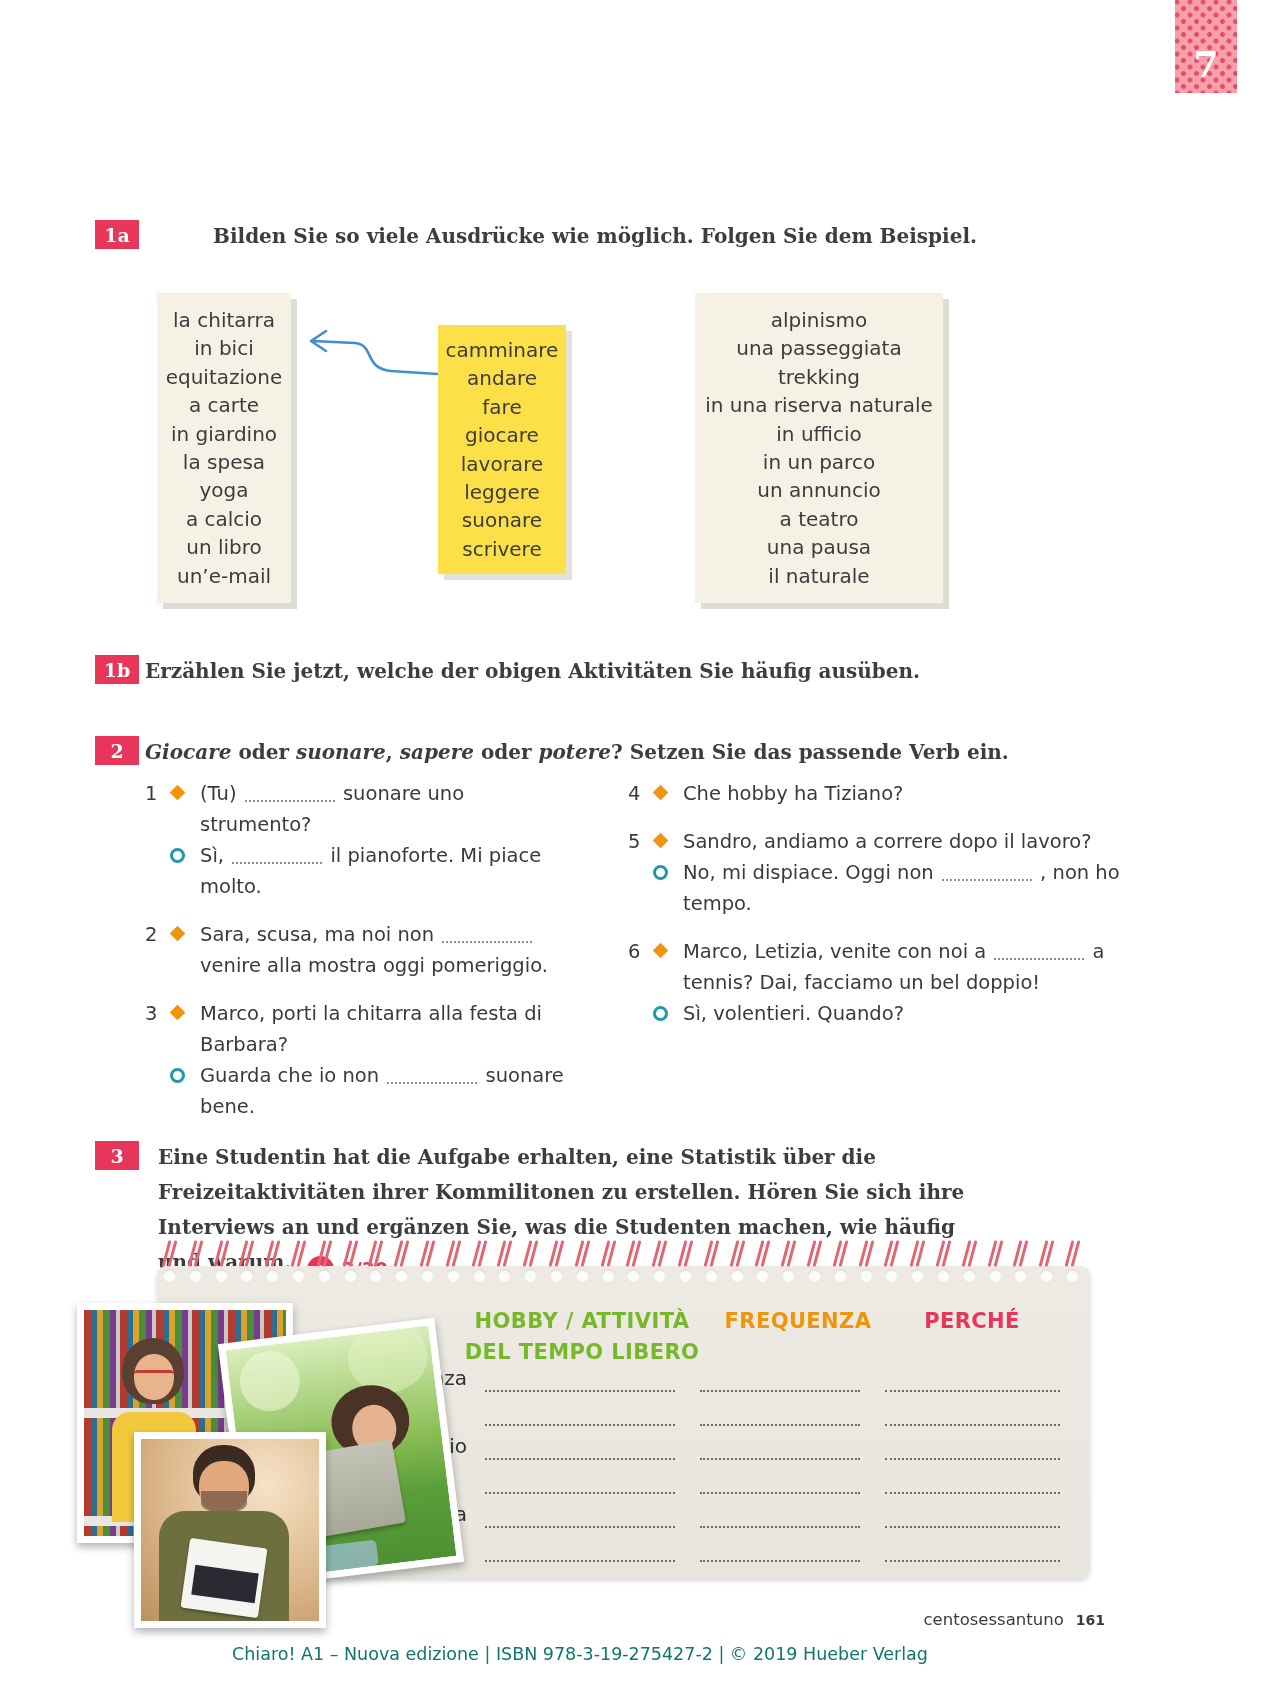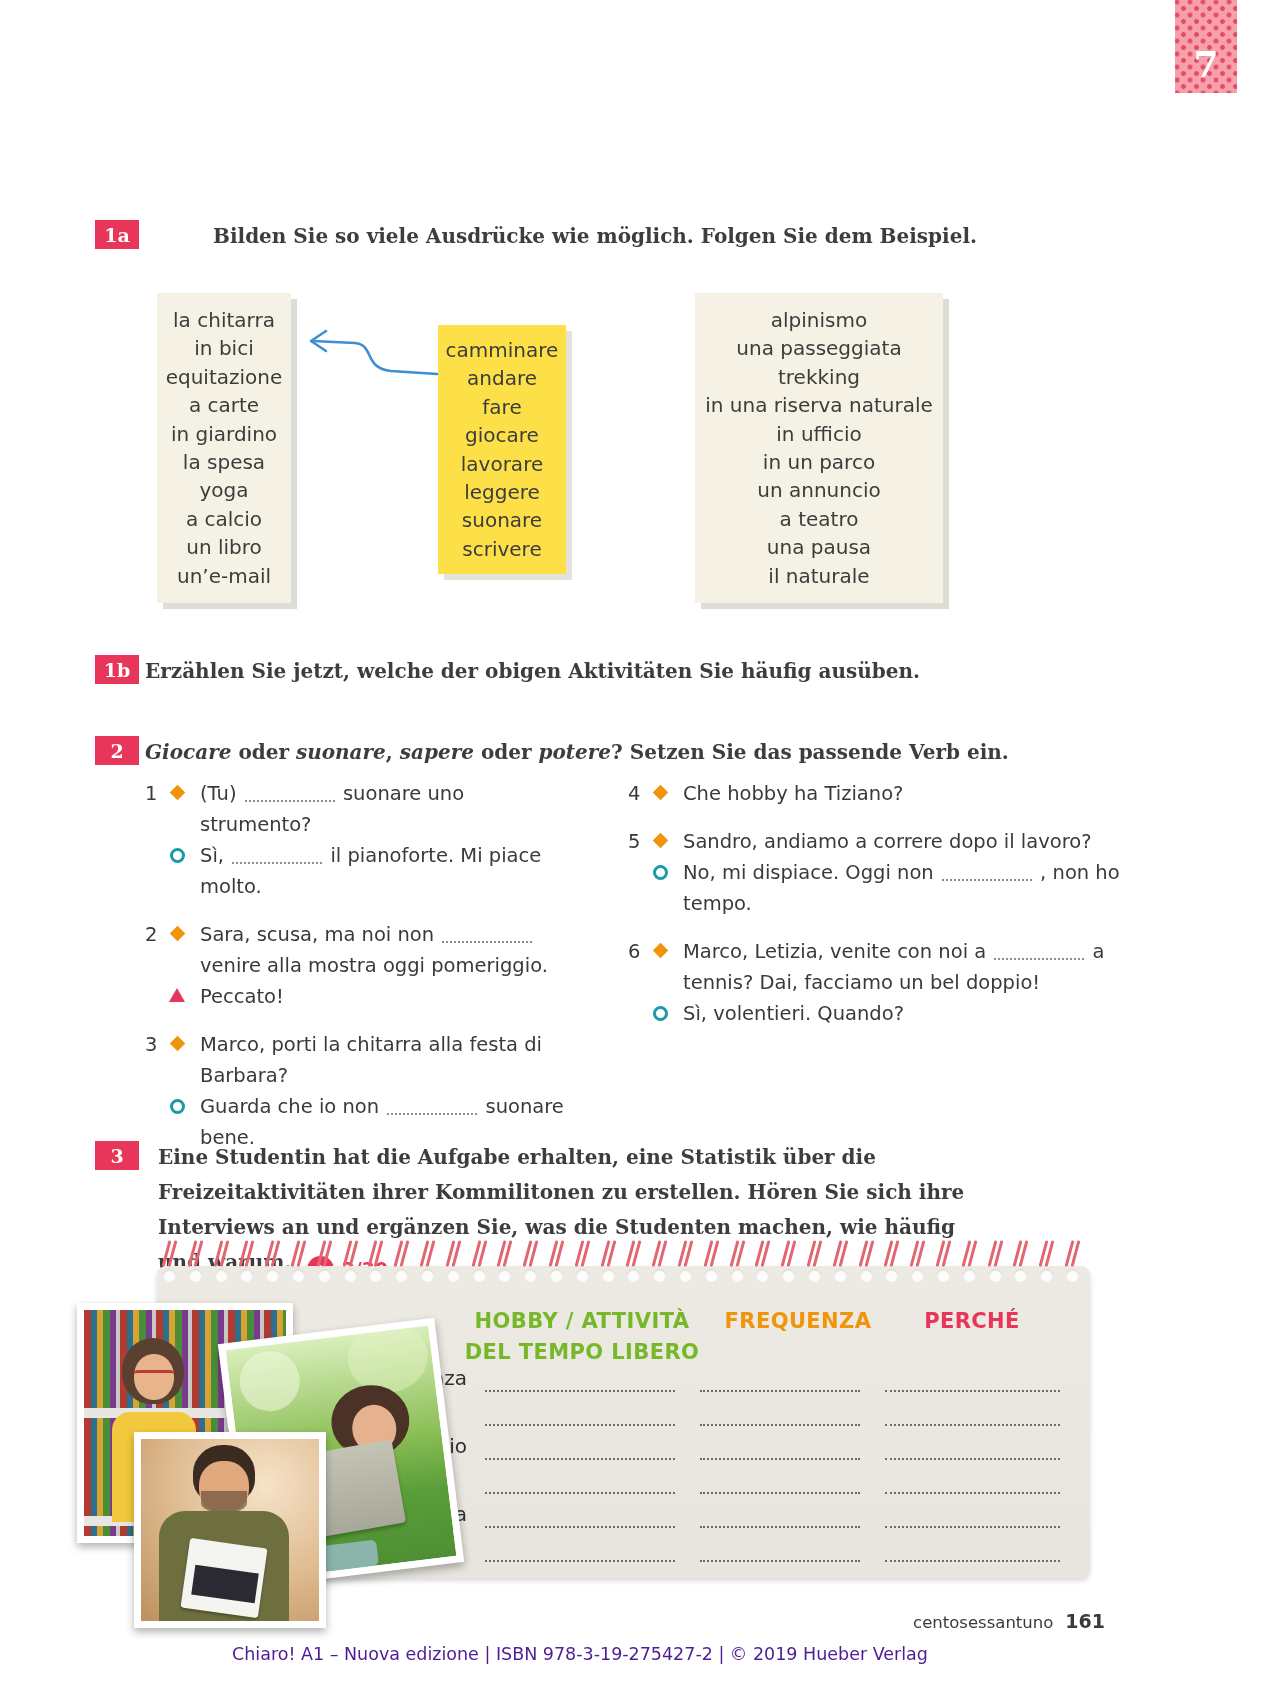--- a/index.html
+++ b/index.html
@@ -63,23 +63,23 @@
   .np-hdr{position:absolute;font-weight:bold;font-size:21px;letter-spacing:0.4px;
     text-align:center;line-height:31px;z-index:3;}
   .np-name{position:absolute;left:0;width:310px;text-align:right;font-size:20px;color:#2f2f2f;z-index:3;}
   .np-line{position:absolute;height:0;border-bottom:2px dotted #6f6a62;z-index:3;}
   
   .photo{position:absolute;background:#ffffff;padding:7px;box-shadow:0 4px 8px rgba(0,0,0,0.3);}
   .photo-img{position:relative;width:100%;height:100%;overflow:hidden;}
   .ph-shape{position:absolute;}
   
   .footer-pageno{position:absolute;top:1610px;right:170px;font-size:16.5px;color:#3a3a3a;}
-  .footer-pageno b{font-size:19px;margin-left:12px;}
+  .footer-pageno b{font-size:14px;margin-left:12px;}
   .imprint{position:absolute;top:1644px;left:0;width:1160px;text-align:center;
-    font-size:17.5px;color:#4c1d95;}
+    font-size:17.5px;color:#0f766e;}
 </style>
 </head>
 <body>
 
 <div id="page">
 
   <div class="unit-tab">
     <span>7</span>
   </div>
 
@@ -143,24 +143,20 @@
         <div class="turn">
           <span class="marker m-circle"></span>
           <div class="turn-text"><span>Sì, </span><span class="blank"></span><span> il pianoforte. Mi piace molto.</span></div>
         </div>
       </div>
       <div class="dlg-item">
         <span class="dlg-num">2</span>
         <div class="turn">
           <span class="marker m-diamond"></span>
           <div class="turn-text"><span>Sara, scusa, ma noi non </span><span class="blank"></span><span> venire alla mostra oggi pomeriggio.</span></div>
-        </div>
-        <div class="turn">
-          <span class="marker m-triangle"></span>
-          <div class="turn-text"><span>Peccato!</span></div>
         </div>
       </div>
       <div class="dlg-item">
         <span class="dlg-num">3</span>
         <div class="turn">
           <span class="marker m-diamond"></span>
           <div class="turn-text"><span>Marco, porti la chitarra alla festa di Barbara?</span></div>
         </div>
         <div class="turn">
           <span class="marker m-circle"></span>

